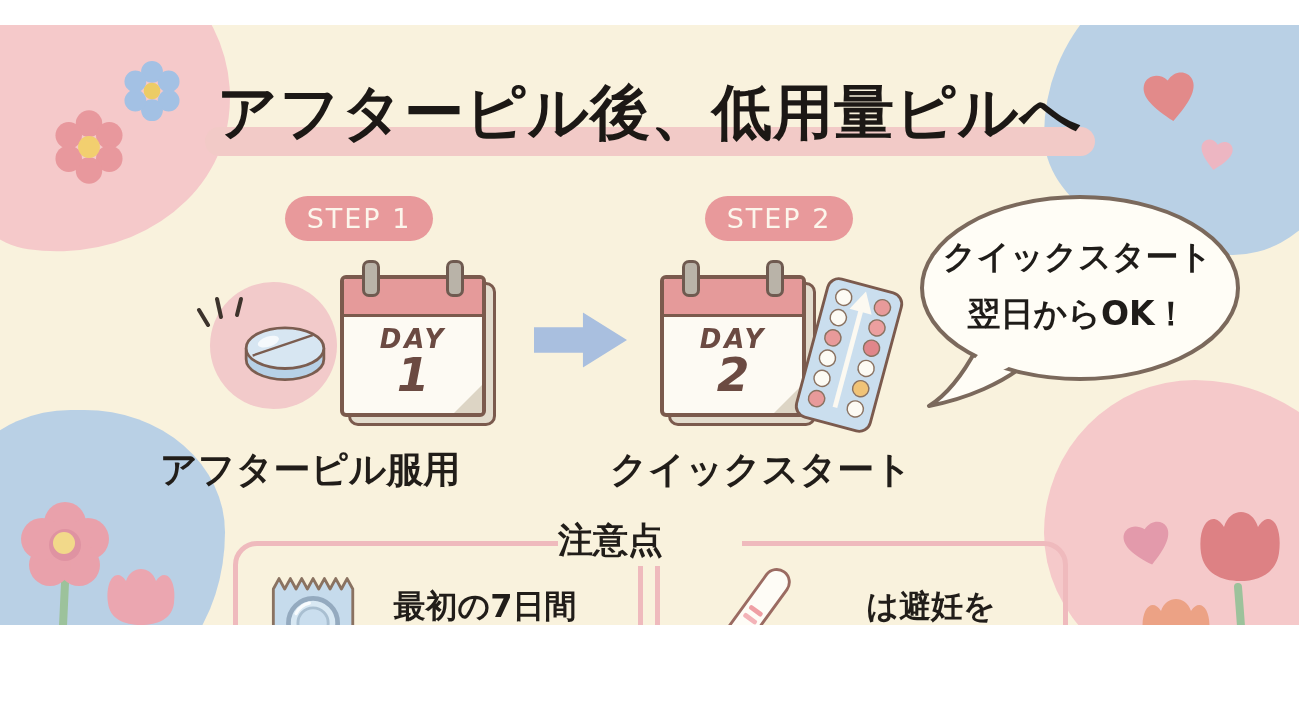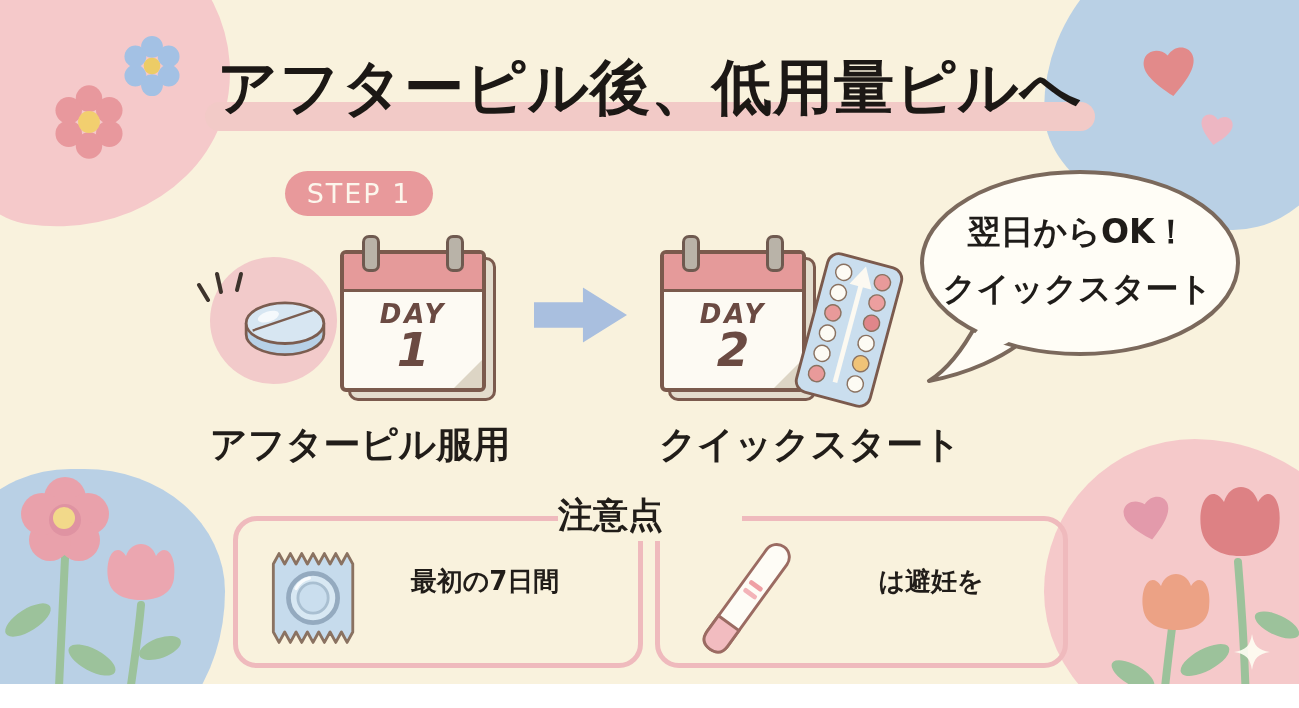--- a/index.html
+++ b/index.html
@@ -1,19 +1,20 @@
 <!DOCTYPE html>
 <html style="--background: #f9f2dd; --title-text: #1c1815; --title-highlight: #f2cac7; --badge-bg: #e8999b; --badge-text: #fcf6ec; --calendar-header: #e59a9a; --outline: #7b5a4d; --day-text: #6b4a42; --arrow: #a9bfdf; --box-border: #efbabd; --bubble-outline: #7b695c; --bubble-fill: #fffdf6; --blob-pink: #f5c9ca; --blob-blue: #b9d0e5; --leaf-green: #9cc29b;"><head>
 <meta charset="utf-8">
 <style>
   html,body { margin:0; padding:0; }
   #canvas {
-    position:relative; width:1299px; height:684px; overflow:hidden;
+    position:relative; width:1299px; height:600px; overflow:hidden;
     background: var(--background, #f9f2dd);
     font-family:"DejaVu Sans", sans-serif;
+    margin-top:25px;
   }
   .abs { position:absolute; }
   
   .blob { position:absolute; z-index:0; }
   #blob-tl { left:-70px; top:-85px; width:300px; height:315px; background:var(--blob-pink,#f5c9ca);
     border-radius:45% 55% 60% 40% / 40% 50% 50% 60%; transform:rotate(8deg); }
   #blob-tr { right:-60px; top:-70px; width:315px; height:300px; background:var(--blob-blue,#b9d0e5);
     border-radius:55% 45% 40% 60% / 60% 45% 55% 40%; }
   #blob-bl { left:-70px; bottom:-70px; width:295px; height:285px; background:var(--blob-blue,#b9d0e5);
     border-radius:50% 50% 45% 55% / 55% 45% 60% 40%; }
@@ -44,25 +45,25 @@
     border:3px solid #6f5a50; border-radius:7px; z-index:4; }
   .ring-l { left:22px; } .ring-r { right:22px; }
   .cal-day { text-align:center; margin-top:7px; font-size:26px; font-weight:700;
     color:var(--day-text,#6b4a42); letter-spacing:3px; }
   .cal-num { text-align:center; font-size:47px; font-weight:700; line-height:1;
     color:var(--day-text,#6b4a42); margin-top:-3px; }
   .cal-curl { position:absolute; right:-1px; bottom:-1px; width:0; height:0; border-style:solid;
     border-width:0 0 30px 30px; border-color:transparent transparent #ddd5c5 transparent; }
 
   
-  .caption { font-size:37px; font-weight:700; color:#211d19; text-align:center; z-index:3; }
+  .caption { font-size:37px; font-weight:700; color:#211d19; text-align:left; z-index:3; }
   .note-box { border:5px solid var(--box-border,#efbabd); border-radius:24px; z-index:2; }
   #notes-heading { left:558px; top:490px; width:184px; text-align:left; font-size:35px;
     font-weight:700; color:#211d19; background:var(--background,#f9f2dd); z-index:4; padding:2px 0; }
-  .note-text { font-size:26px; font-weight:700; color:#211d19; text-align:center;
+  .note-text { font-size:32px; font-weight:700; color:#211d19; text-align:center;
     line-height:46px; z-index:3; }
 
   
   #bubble-text { left:905px; top:203px; width:345px; text-align:center; z-index:4;
     font-size:33px; font-weight:700; color:#1f1c19; line-height:57px; }
 </style>
 </head>
 <body>
 
 <div id="canvas">
@@ -166,20 +167,21 @@
       <div class="cal-curl"></div>
     </div>
   </div>
 
   <div class="abs caption" style="left:160px;top:420px;width:400px">アフターピル服用</div>
 
   <svg class="abs" style="left:534px;top:285px;width:93px;height:60px;z-index:3" viewBox="0 0 95 60">
     <polygon points="0,17 50,17 50,2 95,30 50,58 50,43 0,43" fill="#a9bfdf"></polygon>
   </svg>
 
+  <div class="abs step-badge" style="left:705px;top:171px">STEP 2</div>
 
   <div class="abs calendar" style="left:660px;top:250px">
     <div class="cal-back"></div>
     <div class="cal-ring ring-l"></div>
     <div class="cal-ring ring-r"></div>
     <div class="cal-main">
       <div class="cal-header"></div>
       <div class="cal-day">DAY</div>
       <div class="cal-num">2</div>
       <div class="cal-curl"></div>
@@ -209,22 +211,22 @@
   </svg>
 
   <div class="abs caption" style="left:610px;top:420px;width:400px">クイックスタート</div>
 
   <svg class="abs" style="left:905px;top:165px;width:345px;height:235px;z-index:3" viewBox="0 0 345 235">
     <path d="M72,158 C55,190 40,206 24,216 C65,208 98,192 118,176 Z" fill="#fffdf6" stroke="#7b695c" stroke-width="4" stroke-linejoin="round"></path>
     <ellipse cx="175" cy="98" rx="158" ry="91" fill="#fffdf6" stroke="#7b695c" stroke-width="4"></ellipse>
     <ellipse cx="95" cy="166" rx="32" ry="14" fill="#fffdf6" transform="rotate(-28 95 166)"></ellipse>
   </svg>
   <div class="abs" id="bubble-text">
+    <div>クイックスタート</div>
     <div>翌日からOK！</div>
-    <div>クイックスタート</div>
   </div>
 
   <div class="abs note-box" style="left:233px;top:516px;width:400px;height:142px"></div>
   <div class="abs note-box" style="left:655px;top:516px;width:403px;height:142px"></div>
   <div class="abs" id="notes-heading">注意点</div>
 
   <svg class="abs" style="left:262px;top:542px;width:104px;height:112px;z-index:3" viewBox="0 0 110 110">
     <path d="M12,19 L18,8 L24,19 L30,8 L36,19 L42,8 L48,19 L54,8 L60,19 L66,8 L72,19 L78,8 L84,19 L90,8 L96,19
              L96,91 L90,102 L84,91 L78,102 L72,91 L66,102 L60,91 L54,102 L48,91 L42,102 L36,91 L30,102 L24,91 L18,102 L12,91 Z" fill="#c6dbec" stroke="#8a7261" stroke-width="3" stroke-linejoin="round"></path>
     <circle cx="54" cy="55" r="26" fill="#d8e8f3" stroke="#94aabf" stroke-width="5"></circle>

